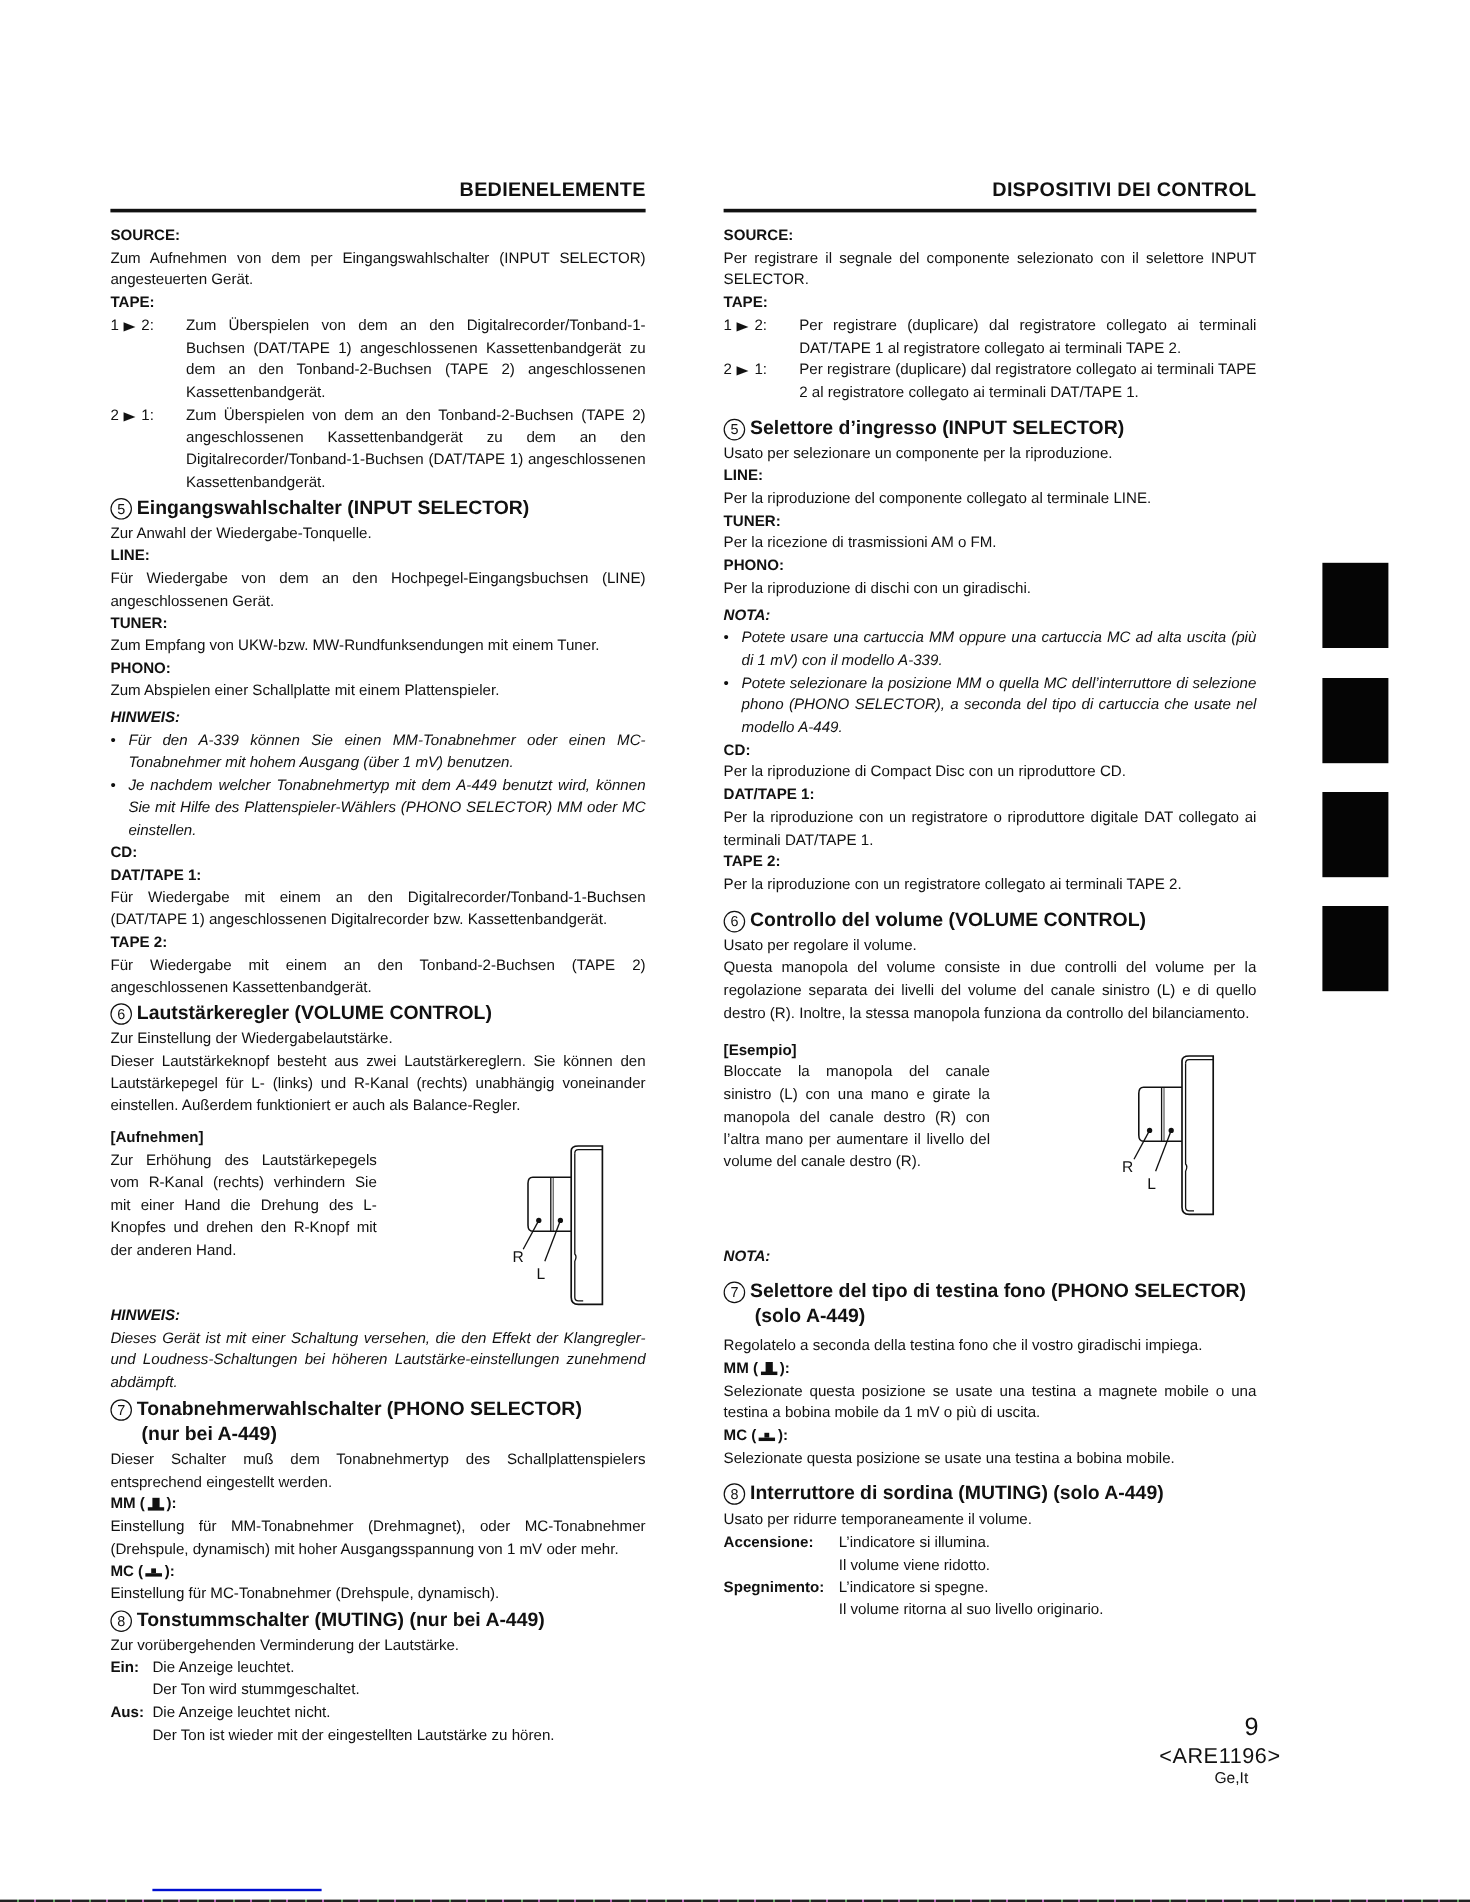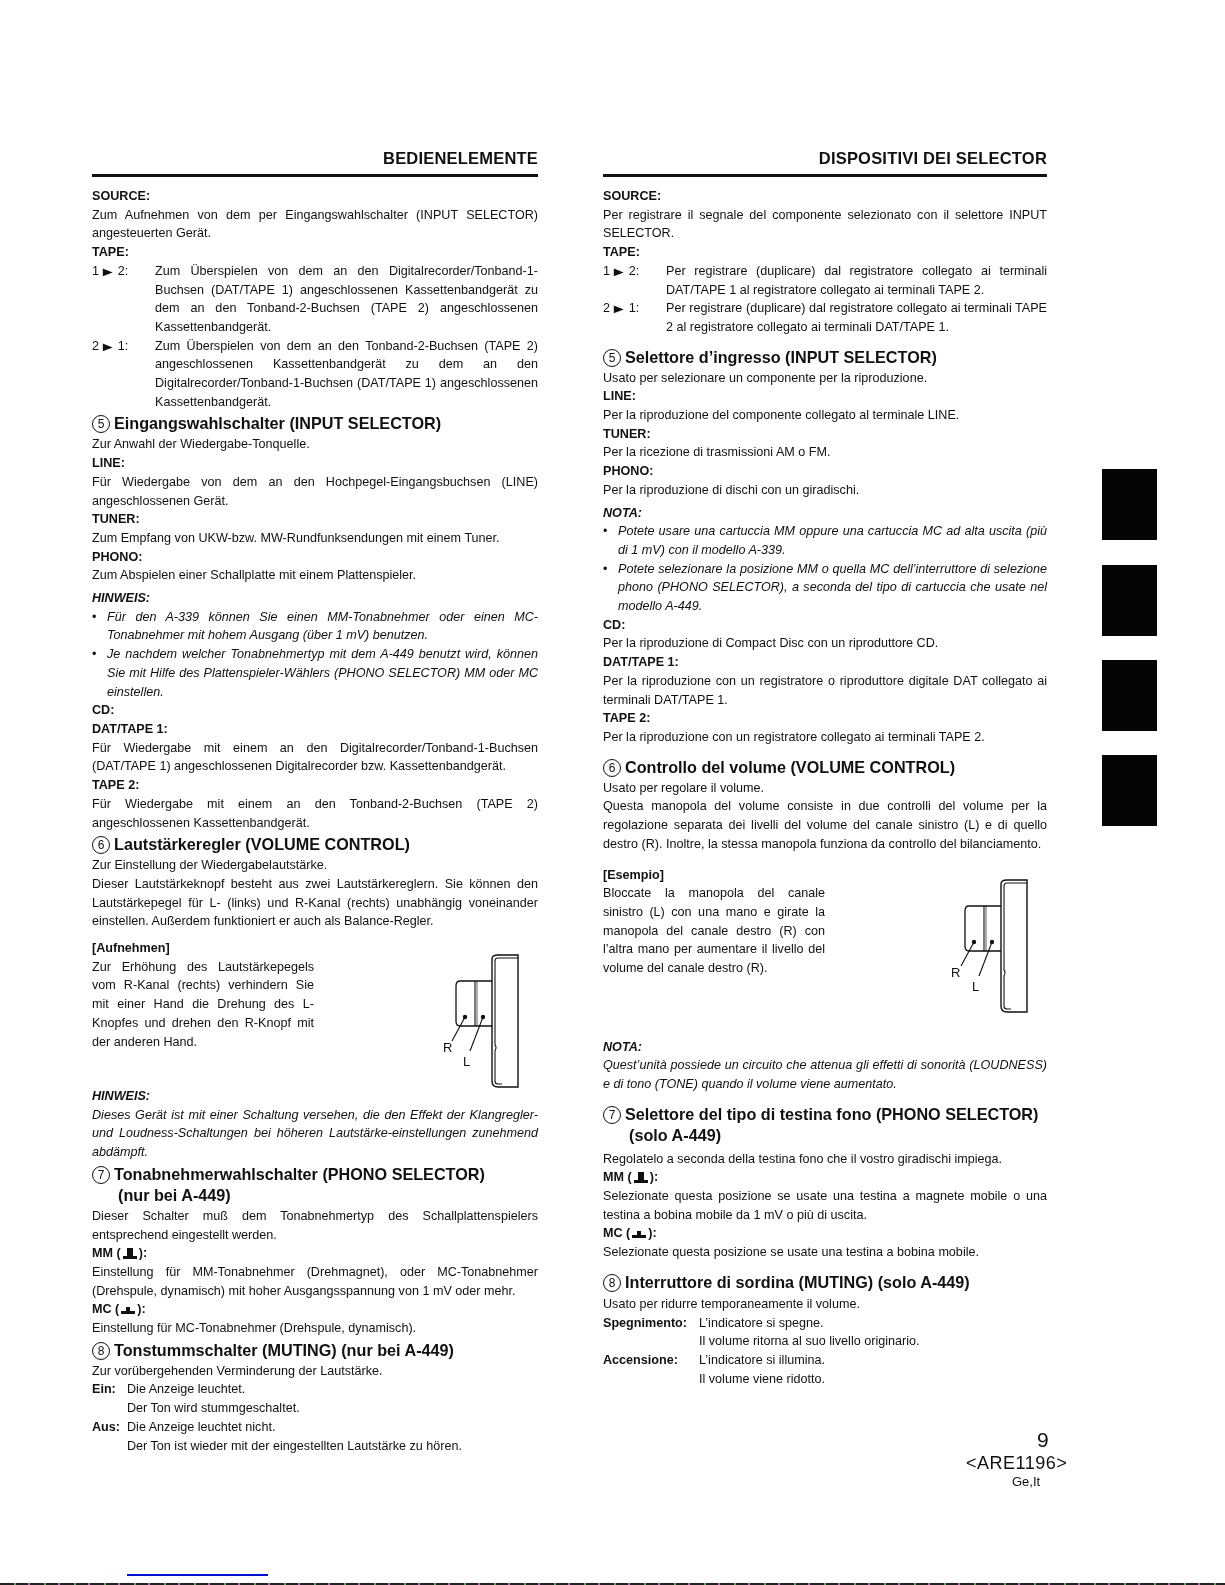--- a/index.html
+++ b/index.html
@@ -32,21 +32,21 @@
   .h2 .txt .cont { display: block; padding-left: 4px; }
   .tape-row { display: flex; }
   .tape-key { flex: 0 0 63px; white-space: nowrap; }
   .tape-key .arr { display: inline-block; font-size: 10px; margin: 0 6px 0 5px; transform: scaleX(1.3); }
   .tape-text { flex: 1 1 auto; text-align: justify; }
   .note-title { font-weight: bold; font-style: italic; margin-top: 4px; }
   .bul { display: flex; font-style: italic; }
   .bul .dot { flex: 0 0 15px; font-style: normal; }
   .bul .t { flex: 1 1 auto; text-align: justify; }
   .ital { font-style: italic; text-align: justify; }
-  .example { display: flex; margin-top: 8px; gap: 16px; }
+  .example { display: flex; margin-top: 8px; }
   .example .ex-text { width: 222px; }
   .example .ex-fig { flex: 1 1 auto; position: relative; height: 150px; }
   .mode-row { display: flex; }
   .mode-key { font-weight: bold; flex: 0 0 auto; white-space: nowrap; }
   .mode-vals { flex: 1 1 auto; }
   .sym { display: inline-block; vertical-align: middle; margin: 0 2px; }
   .gap-s { margin-top: 8px; }
   .side-tab { position: absolute; left: 1102px; width: 55px; height: 71px; background: #050505; }
   .pg-num { position: absolute; left: 1037px; top: 1428px; font-size: 21px; }
   .doc-code { position: absolute; left: 966px; top: 1453px; font-size: 18px; letter-spacing: 0.5px; }
@@ -164,21 +164,21 @@
   <div class="mode-row">
     <span class="mode-key" style="width:35px">Aus:</span>
     <div class="mode-vals">
         <div>Die Anzeige leuchtet nicht.</div>
         <div>Der Ton ist wieder mit der eingestellten Lautstärke zu hören.</div>
       </div>
   </div>
 </div>
 
 <div class="col col-right">
-  <div class="col-title">DISPOSITIVI DEI SELECTOR</div>
+  <div class="col-title">DISPOSITIVI DEI CONTROL</div>
   <div class="col-rule"></div>
 
   <div class="lbl">SOURCE:</div>
   <p>Per registrare il segnale del componente selezionato con il selettore INPUT SELECTOR.</p>
   <div class="lbl">TAPE:</div>
   <div class="tape-row">
     <span class="tape-key"><span>1</span><span class="arr">▶</span><span>2:</span></span>
     <span class="tape-text">Per registrare (duplicare) dal registratore collegato ai terminali DAT/TAPE 1 al registratore collegato ai terminali TAPE 2.</span>
   </div>
   <div class="tape-row">
@@ -235,21 +235,20 @@
         <circle cx="45" cy="76" r="2.2" fill="#111"></circle>
         <circle cx="63" cy="76" r="2.2" fill="#111"></circle>
         <line x1="45" y1="76" x2="32" y2="100" stroke="#111" stroke-width="1.1"></line>
         <line x1="63" y1="76" x2="50" y2="110" stroke="#111" stroke-width="1.1"></line>
       </svg>
       <span style="position:absolute;left:110px;top:98px;font-size:13px">R</span>
       <span style="position:absolute;left:131px;top:112px;font-size:13px">L</span>
     </div>
   </div>
   <div class="note-title" style="margin-top:2px">NOTA:</div>
-  <p class="ital">Quest’unità possiede un circuito che attenua gli effetti di sonorità (LOUDNESS) e di tono (TONE) quando il volume viene aumentato.</p>
 
   <div class="h2 gap">
     <span class="circ">7</span>
     <span class="txt"><span>Selettore del tipo di testina fono (PHONO SELECTOR)</span><span class="cont">(solo A-449)</span></span>
   </div>
   <p class="gap-s" style="margin-top:4px">Regolatelo a seconda della testina fono che il vostro giradischi impiega.</p>
   <div class="lbl"><span>MM (</span><svg class="sym" width="14" height="11" viewBox="0 0 14 11">
         <rect x="4" y="0" width="6" height="9" fill="#111"></rect>
         <rect x="0" y="8" width="14" height="3" fill="#111"></rect>
       </svg><span>):</span></div>
@@ -259,31 +258,31 @@
         <rect x="0" y="5" width="14" height="3" fill="#111"></rect>
       </svg><span>):</span></div>
   <p>Selezionate questa posizione se usate una testina a bobina mobile.</p>
 
   <div class="h2 gap">
     <span class="circ">8</span>
     <span class="txt">Interruttore di sordina (MUTING) (solo A-449)</span>
   </div>
   <p style="margin-top:2px">Usato per ridurre temporaneamente il volume.</p>
   <div class="mode-row">
+    <span class="mode-key" style="width:96px">Accensione:</span>
+    <div class="mode-vals">
+        <div>L’indicatore si illumina.</div>
+        <div>Il volume viene ridotto.</div>
+      </div>
+  </div>
+  <div class="mode-row">
     <span class="mode-key" style="width:96px">Spegnimento:</span>
     <div class="mode-vals">
         <div>L’indicatore si spegne.</div>
         <div>Il volume ritorna al suo livello originario.</div>
-      </div>
-  </div>
-  <div class="mode-row">
-    <span class="mode-key" style="width:96px">Accensione:</span>
-    <div class="mode-vals">
-        <div>L’indicatore si illumina.</div>
-        <div>Il volume viene ridotto.</div>
       </div>
   </div>
 </div>
 
 <div class="side-tab" style="top:469px"></div>
 <div class="side-tab" style="top:565px"></div>
 <div class="side-tab" style="top:660px"></div>
 <div class="side-tab" style="top:755px"></div>
 
 <div class="pg-num">9</div>

